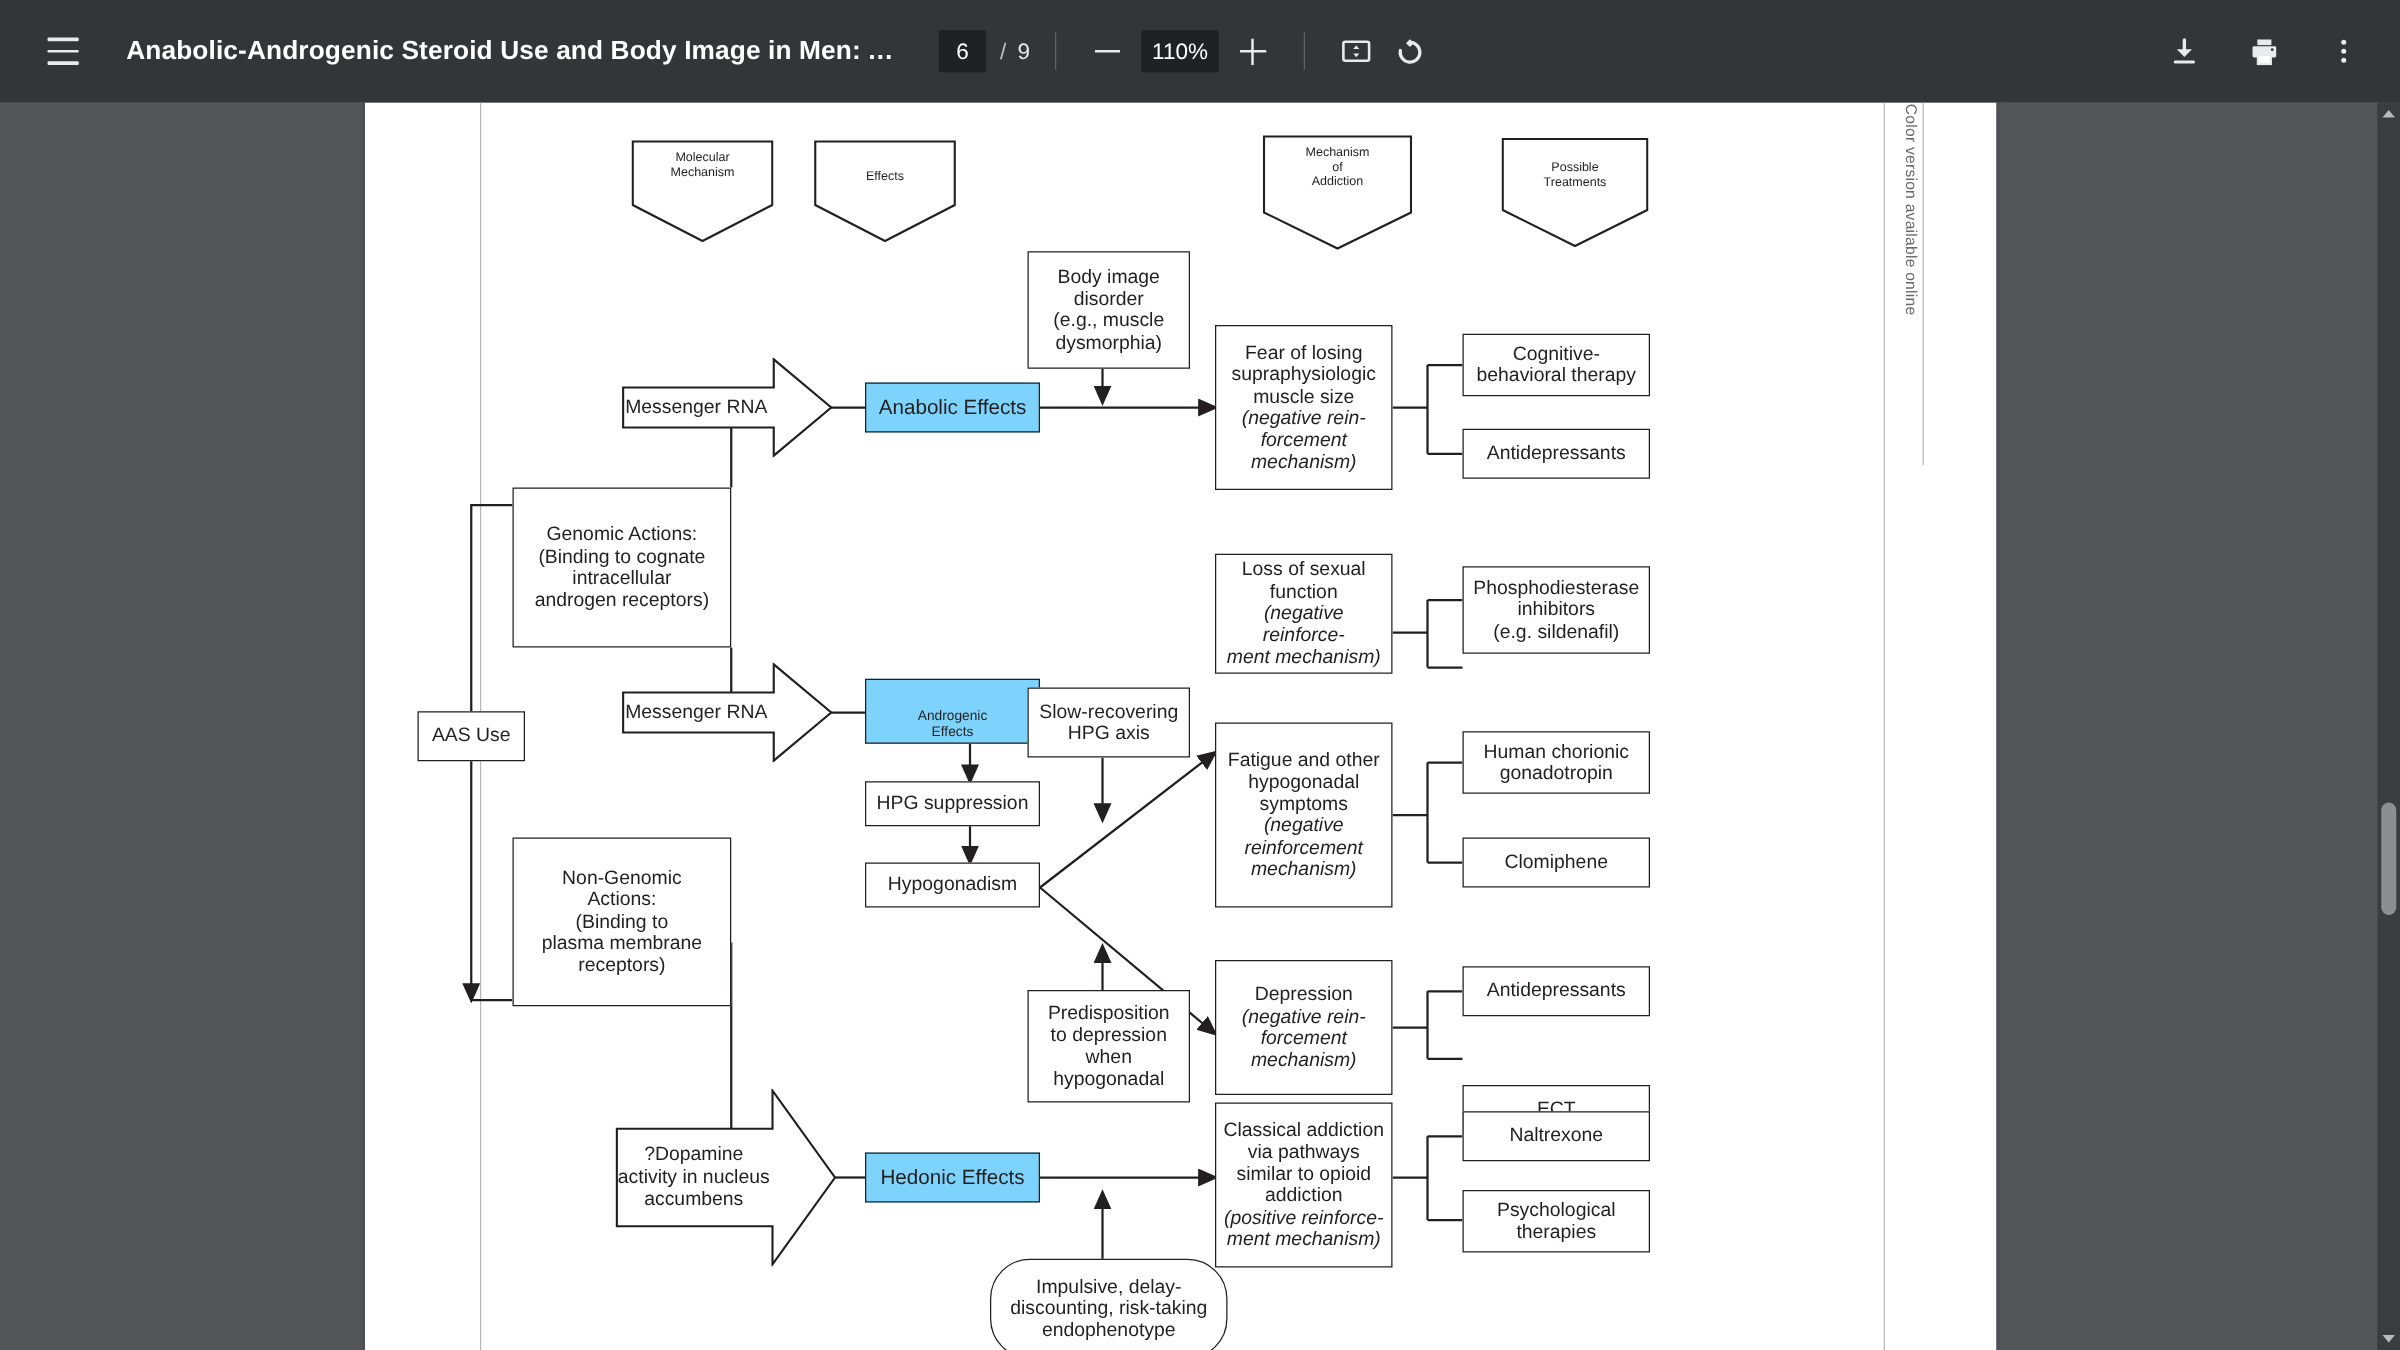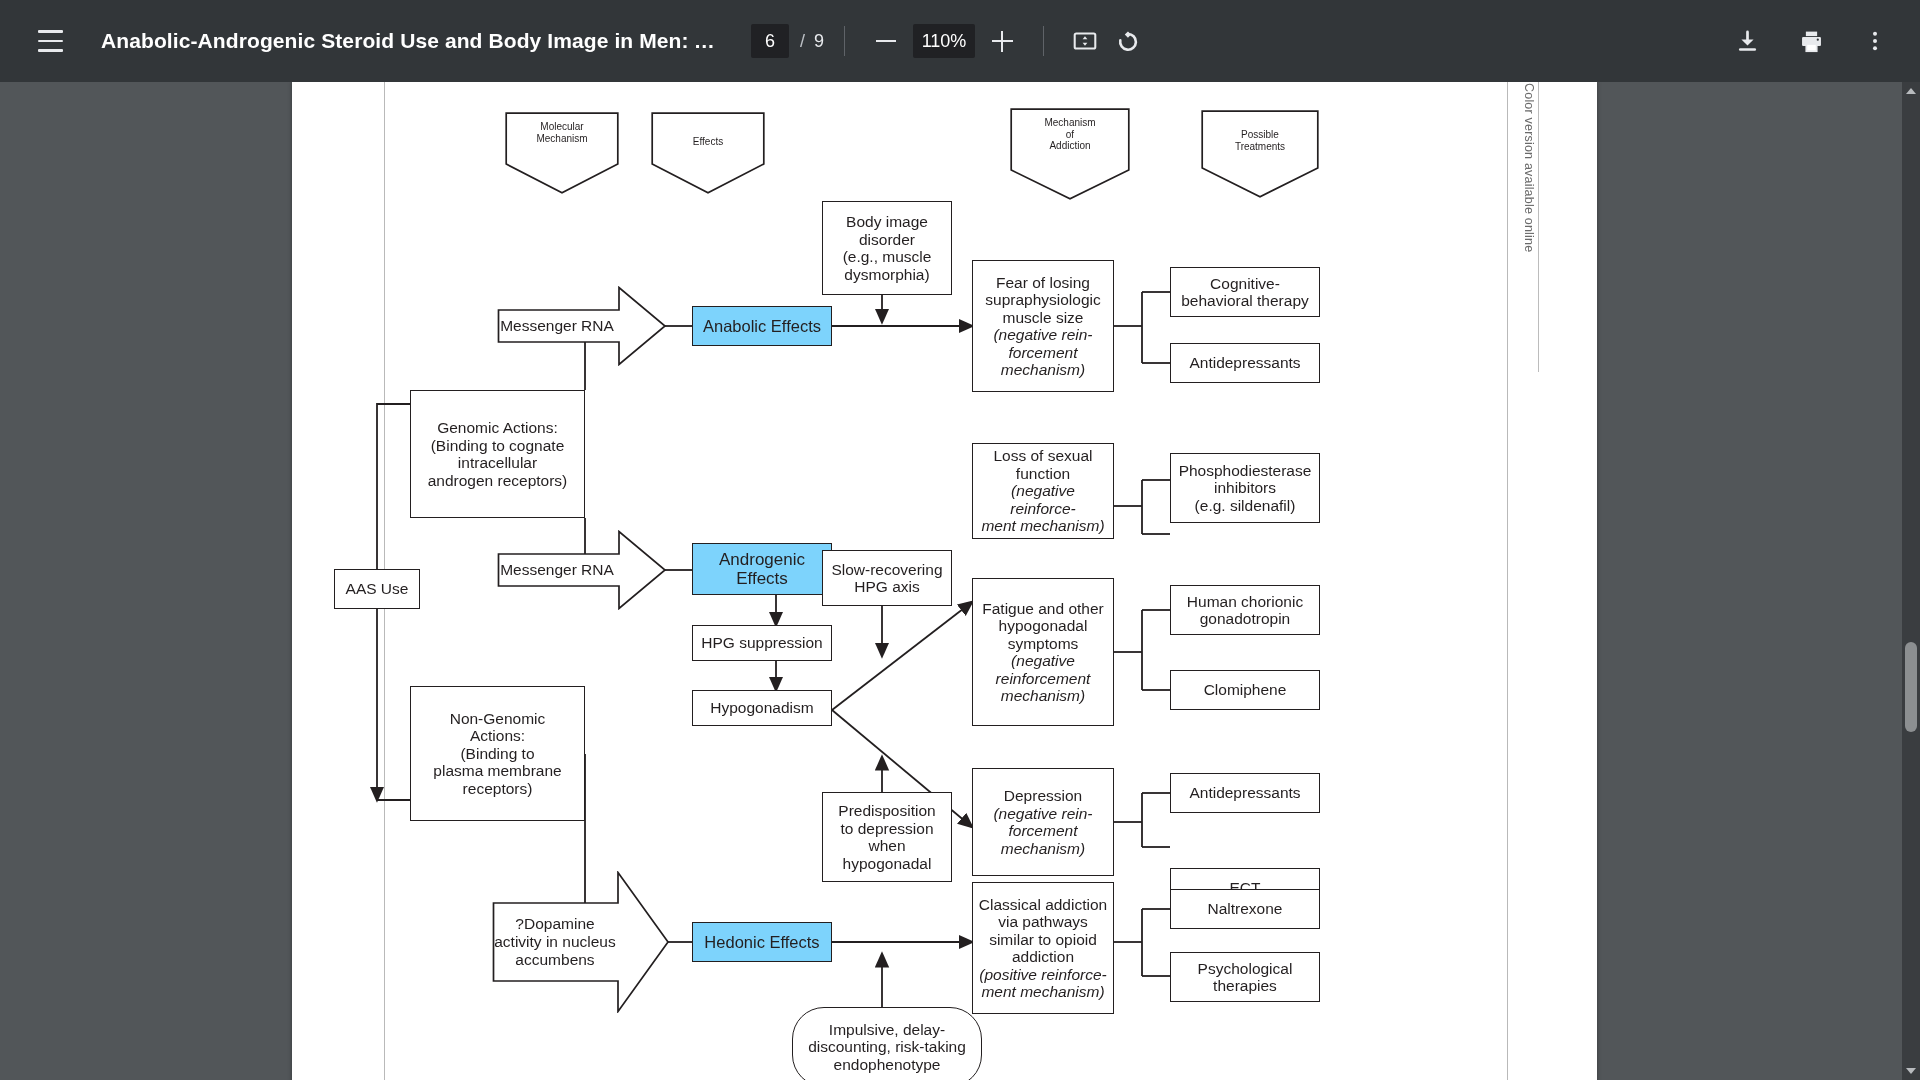--- a/index.html
+++ b/index.html
@@ -344,21 +344,21 @@
         <span class="node-txt">AAS Use</span>
       </div>
 
       <div class="node" style="left:118px; top:308px; width:175px; height:128px;">
         <span class="node-txt">Genomic Actions:
 (Binding to cognate
 intracellular
 androgen receptors)</span>
       </div>
 
-      <div class="node" style="left:118px; top:588px; width:175px; height:135px;margin-top:16px;">
+      <div class="node" style="left:118px; top:588px; width:175px; height:135px;">
         <span class="node-txt">Non-Genomic
 Actions:
 (Binding to
 plasma membrane
 receptors)</span>
       </div>
 
       <div class="blockarrow" style="left:205px; top:204px; width:170px; height:80px;">
         <svg viewBox="0 0 170 80" preserveAspectRatio="none">
           <path d="M1.5,24 H122 V1.5 L168,40 L122,78.5 V56 H1.5 Z" fill="#fff" stroke="#231f20" stroke-width="1.7"></path>
@@ -379,21 +379,21 @@
         </svg>
         <span class="batxt" style="width:126px;">?Dopamine
 activity in nucleus
 accumbens</span>
       </div>
 
       <div class="node blue" style="left:400px; top:224px; width:140px; height:40px; font-size:16.5px;">
         <span class="node-txt">Anabolic Effects</span>
       </div>
 
-      <div class="node blue" style="left:400px; top:461px; width:140px; height:52px; font-size:17px;">
+      <div class="node blue" style="left:400px; top:461px; width:140px; height:52px; font-size:11px;align-items:flex-end;">
         <span class="node-txt">Androgenic
 Effects</span>
       </div>
 
       <div class="node blue" style="left:400px; top:840px; width:140px; height:40px; font-size:16.5px;">
         <span class="node-txt">Hedonic Effects</span>
       </div>
 
       <div class="node" style="left:400px; top:543px; width:140px; height:36px;">
         <span class="node-txt">HPG suppression</span>

